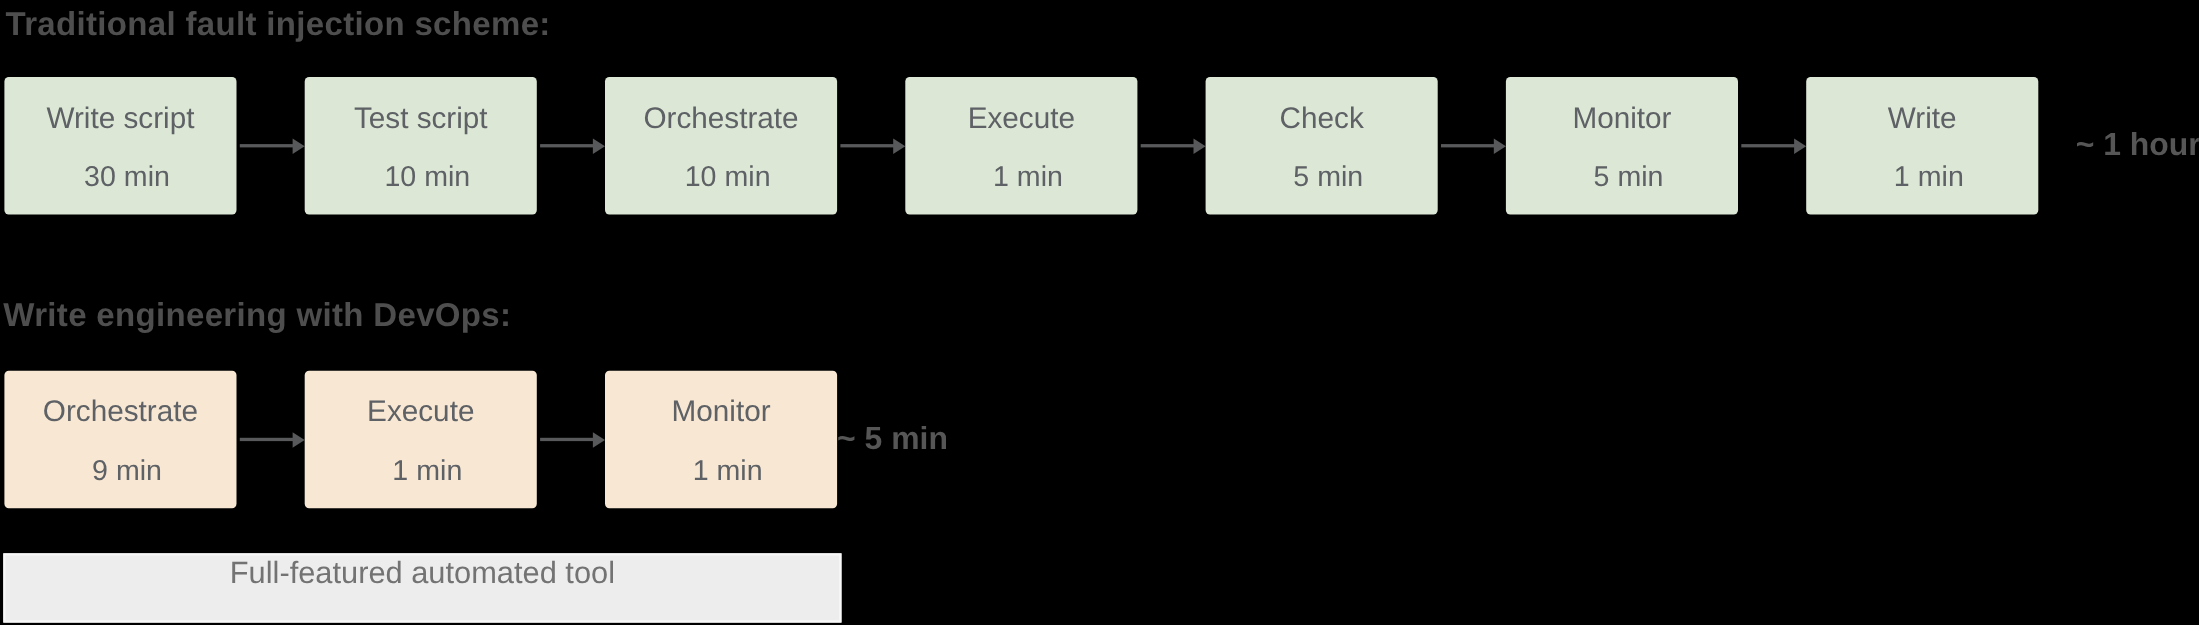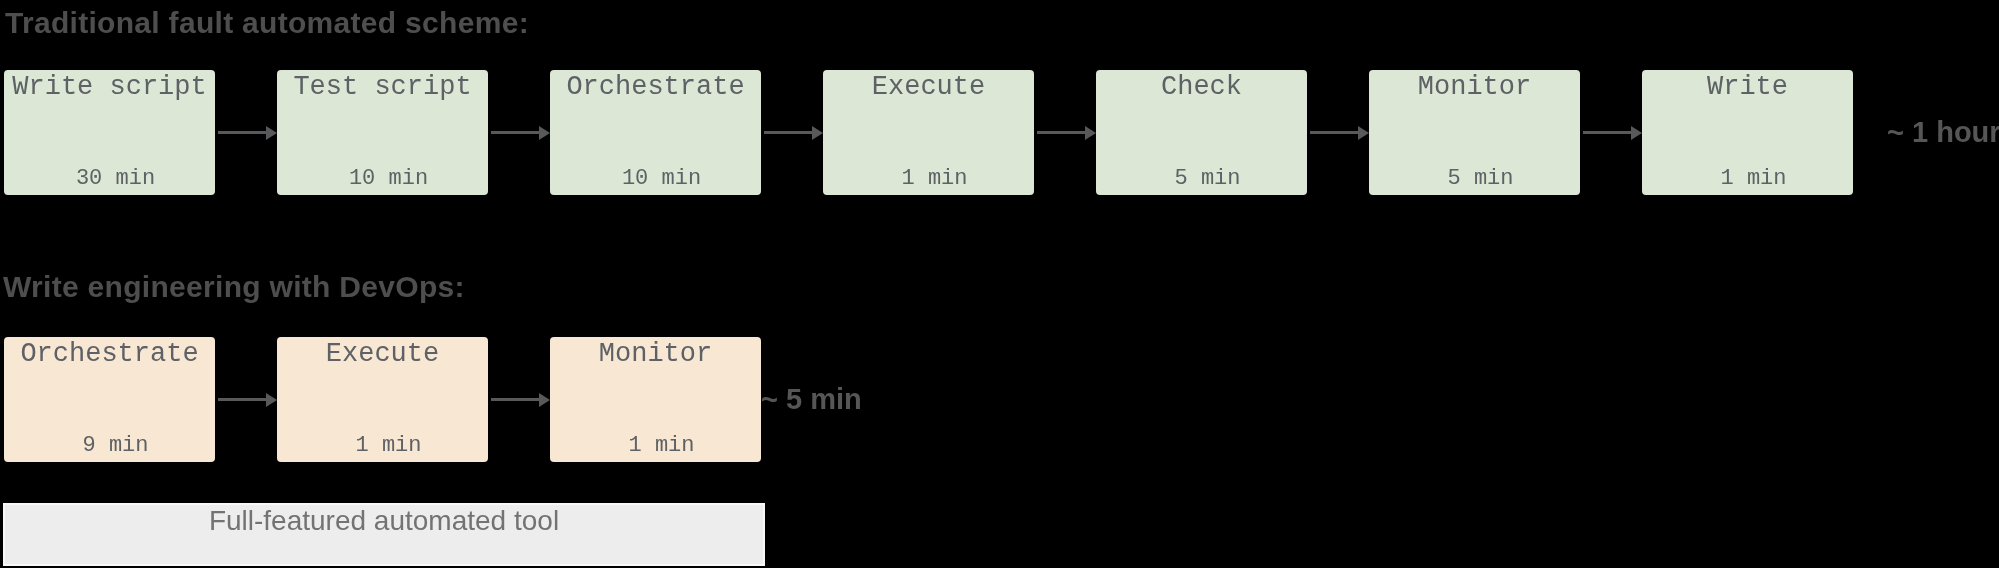--- a/index.html
+++ b/index.html
@@ -35,37 +35,36 @@
   }
   .flow-1 { top: 70px; }
   .flow-2 { top: 337px; }
 
   .box {
     width: 211px;
     height: 125px;
     border-radius: 4px;
     display: flex;
     flex-direction: column;
-    justify-content: space-between;
+    justify-content: center;
     align-items: center;
     gap: 20px;
     flex: none;
-    font-family: Liberation Mono, monospace;
   }
   .box.green  { background: #dce8d5; }
   .box.orange { background: #f7e7d3; }
 
   .box-label {
     font-size: 27px;
     line-height: 34px;
     color: #5e6165;
     white-space: nowrap;
   }
   .box-duration {
-    font-size: 22px;
+    font-size: 26px;
     line-height: 32px;
     color: #5e6165;
     white-space: nowrap;
     margin-left: 12px;
   }
 
   .arrow {
     width: 62px;
     flex: none;
     display: flex;
@@ -113,21 +112,21 @@
     font-size: 28px;
     color: #737373;
     white-space: nowrap;
   }
 </style>
 </head>
 <body>
 
 <div class="canvas">
 
-  <div class="section-title title-1">Traditional fault automated scheme:</div>
+  <div class="section-title title-1">Traditional fault injection scheme:</div>
 
   <div class="flow flow-1">
 
     <div class="box green">
       <div class="box-label">Write script</div>
       <div class="box-duration">30 min</div>
     </div>
     <div class="arrow">
       <div class="arrow-line"></div>
       <div class="arrow-head"></div>

